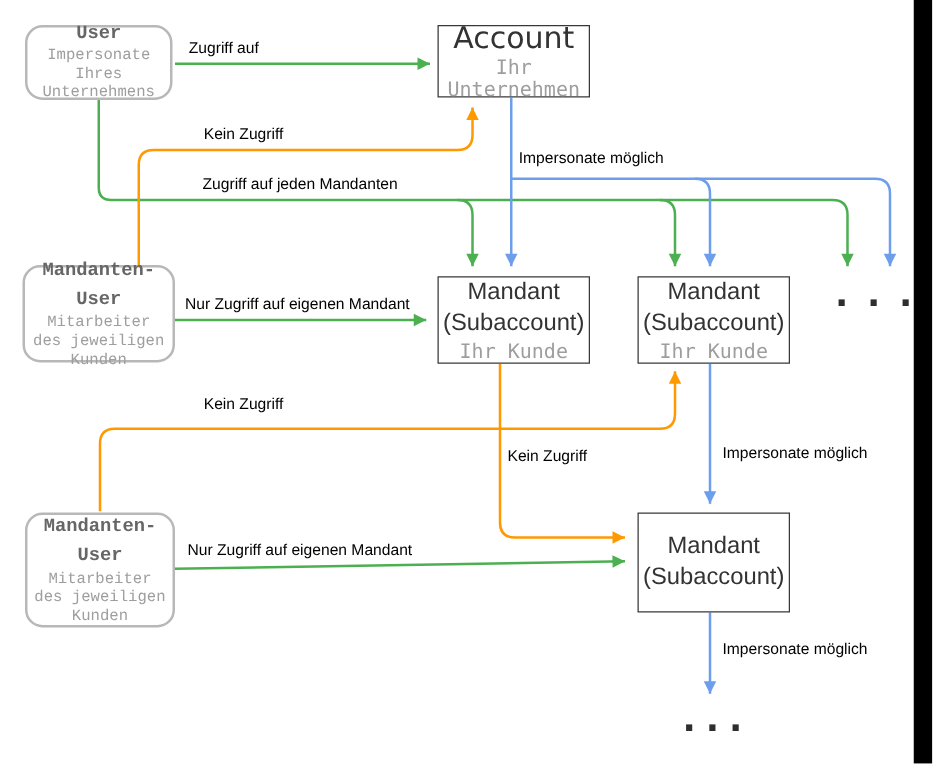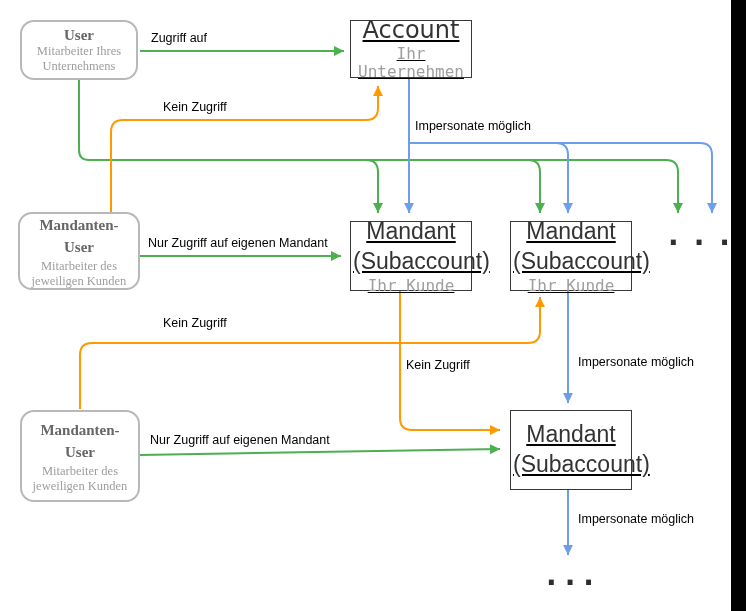--- a/index.html
+++ b/index.html
@@ -15,35 +15,35 @@
   .arrow-g{fill:var(--green);}
   .arrow-o{fill:var(--orange);}
   .arrow-b{fill:var(--blue);}
   .node{
     position:absolute;display:flex;flex-direction:column;align-items:center;
     justify-content:center;text-align:center;background:#fff;box-sizing:border-box;
     padding:2px 3px;
   }
   .rounded{
     border:2px solid var(--rounded-border);border-radius:14px;
-    font-family:Liberation Serif, serif;
+    font-family:Liberation Mono, monospace;
   }
-  .rect{border:1px solid var(--node-border);text-decoration:underline;}
+  .rect{border:1px solid var(--node-border);}
   .rtitle{ 
     font-weight:bold;color:var(--title-gray);font-size:15px;line-height:1.5;
     max-width:106px;
   }
   .rsub{color:var(--subtitle-gray);font-size:12.5px;line-height:1.2;max-width:112px;}
   .acct-title{
     font-family:"DejaVu Sans",sans-serif;color:var(--title-dark);
     font-size:24px;line-height:1.2;
   }
   .mtitle{
     font-family:"Liberation Sans",sans-serif;color:var(--title-dark);
-    font-size:23px;line-height:1.3;max-width:116px;
+    font-size:19px;line-height:1.3;max-width:116px;
   }
   .msub{
     font-family:"DejaVu Sans Mono",monospace;color:var(--subtitle-gray);
     font-size:16px;line-height:1.15;max-width:116px;
   }
   .elabel{
     position:absolute;font-size:12.5px;color:var(--label);white-space:nowrap;
     font-family:"Liberation Sans",sans-serif;
   }
   .dots{
@@ -85,21 +85,21 @@
 
     <path class="edge eb" d="M 409 78 V 213" marker-end="url(#ab)"></path>
     <path class="edge eb" d="M 409 143 H 700 Q 712 143 712 155 V 213" marker-end="url(#ab)"></path>
     <path class="edge eb" d="M 556 143 Q 568 143 568 155 V 213" marker-end="url(#ab)"></path>
     <path class="edge eb" d="M 568 291 V 403" marker-end="url(#ab)"></path>
     <path class="edge eb" d="M 568 489 V 555" marker-end="url(#ab)"></path>
   </svg>
 
   <div class="node rounded" style="left:20px;top:20px;width:118px;height:60px">
     <div class="rtitle" style="line-height:1.25">User</div>
-    <div class="rsub">Mitarbeiter Ihres Unternehmens</div>
+    <div class="rsub">Impersonate Ihres Unternehmens</div>
   </div>
 
   <div class="node rect" style="left:350px;top:20px;width:122px;height:58px">
     <div class="acct-title">Account</div>
     <div class="msub">Ihr Unternehmen</div>
   </div>
 
   <div class="node rounded" style="left:18px;top:212px;width:122px;height:78px">
     <div class="rtitle">Mandanten-User</div>
     <div class="rsub">Mitarbeiter des jeweiligen Kunden</div>
@@ -120,20 +120,21 @@
     <div class="rsub">Mitarbeiter des jeweiligen Kunden</div>
   </div>
 
   <div class="node rect" style="left:510px;top:410px;width:122px;height:80px">
     <div class="mtitle">Mandant (Subaccount)</div>
   </div>
 
   <span class="elabel" style="left:151px;top:31px">Zugriff auf</span>
   <span class="elabel" style="left:163px;top:100px">Kein Zugriff</span>
   <span class="elabel" style="left:415px;top:119px">Impersonate möglich</span>
+  <span class="elabel" style="left:162px;top:140px">Zugriff auf jeden Mandanten</span>
   <span class="elabel" style="left:148px;top:236px">Nur Zugriff auf eigenen Mandant</span>
   <span class="elabel" style="left:163px;top:316px">Kein Zugriff</span>
   <span class="elabel" style="left:406px;top:358px">Kein Zugriff</span>
   <span class="elabel" style="left:578px;top:355px">Impersonate möglich</span>
   <span class="elabel" style="left:150px;top:433px">Nur Zugriff auf eigenen Mandant</span>
   <span class="elabel" style="left:578px;top:512px">Impersonate möglich</span>
 
   <div class="dots dots-top">...</div>
   <div class="dots dots-bottom">...</div>
 

